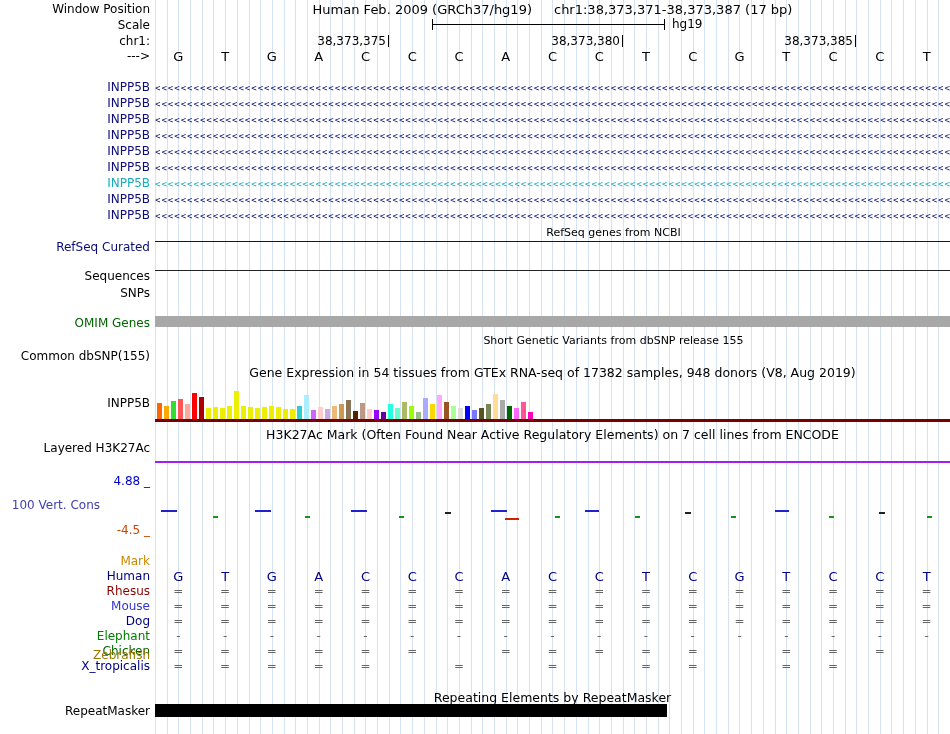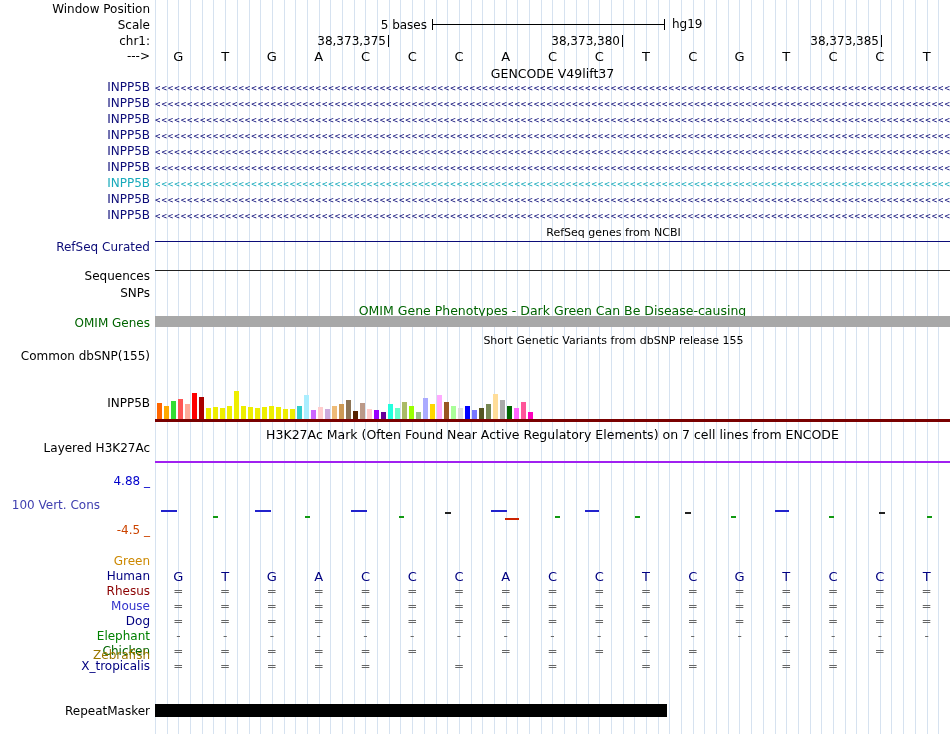--- a/index.html
+++ b/index.html
@@ -13,21 +13,21 @@
   .csub{position:absolute;left:155px;width:917px;text-align:center;font-size:11px;line-height:13px;white-space:nowrap}
   .hline{position:absolute;left:155px;width:795px}
   #header-line{top:2px;font-size:13px}
   #header-line .sep{margin-left:22px}
   #scale-label{position:absolute;left:155px;top:18px;width:272px;text-align:right;font-size:12px}
   #scale-bar{position:absolute;left:432px;top:19px;width:233px;height:11px;
     border-left:1px solid #000;border-right:1px solid #000;
     background:linear-gradient(#000,#000) center/100% 1px no-repeat}
   #genome-label{position:absolute;left:672px;top:17px;font-size:12px}
   .coord{position:absolute;top:34px;width:150px;text-align:right;font-size:12px;white-space:nowrap}
-  #coord0{left:239px}#coord1{left:473px}#coord2{left:732px}
+  #coord0{left:239px}#coord1{left:473px}#coord2{left:706px}
   .coord-tick{display:inline-block;width:1px;height:12px;background:#000;vertical-align:-2px;margin-left:2px}
   #base-row{position:absolute;left:155px;top:49px;width:795px;height:16px}
   .base-cell{position:absolute;top:0;text-align:center;font-size:13px;line-height:16px}
   .arrow-line{position:absolute;left:155px;width:795px;height:16px;line-height:16px;overflow:hidden;
     font-family:"DejaVu Sans Mono",monospace;font-size:9px;letter-spacing:1px;white-space:nowrap}
   #refseq-line{top:241px;height:1px;background:var(--genenavy)}
   #pub-line{top:270px;height:1px;background:#222}
   #omim-bar{top:316px;height:11px;background:var(--graybar)}
   #gtex-bars{position:absolute;left:155px;top:389px;width:795px;height:30px}
   .gtex-bar{position:absolute;bottom:0;width:5px}
@@ -41,23 +41,25 @@
   #repeat-bar{position:absolute;left:155px;top:704px;height:13px;background:#000}
   .blue{color:var(--bluetitle)} .dgreen{color:var(--darkgreen)}
 </style>
 </head>
 <body>
 
 <div id="browser" style="--guide: #d6e2f0; --navy: #000080; --genenavy: #0C0C78; --teal: #18AABB; --darkgreen: #006400; --maroon: #7A0000; --purple: #A020F0; --bluetitle: #2828B4; --phylomax: #0000CC; --phylomin: #CC4400; --vertcons: #4040B0; --graybar: #A8A8A8; --sym: #666666;">
   <div id="guidelines"></div>
 
   <div class="llabel" style="top:2px">Window Position</div>
+  <div class="ctitle" id="header-line">
+    <span>Human Feb. 2009 (GRCh37/hg19)</span><span class="sep">chr1:38,373,371-38,373,387 (17 bp)</span>
+  </div>
 
   <div class="llabel" style="top:18px">Scale</div>
-  <div id="scale-label">5 bases</div>
   <div id="scale-bar"></div>
   <div id="genome-label">hg19</div>
 
   <div class="llabel" style="top:34px">chr1:</div>
   <div class="coord" id="coord0"><span>38,373,375</span><span class="coord-tick"></span></div>
   <div class="coord" id="coord1"><span>38,373,380</span><span class="coord-tick"></span></div>
   <div class="coord" id="coord2"><span>38,373,385</span><span class="coord-tick"></span></div>
 
   <div class="llabel" style="top:49px">---&gt;</div>
   <div id="base-row">
@@ -73,21 +75,20 @@
       <span class="base-cell" style="left: 420.882px; width: 46.7647px;">C</span>
       <span class="base-cell" style="left: 467.647px; width: 46.7647px;">T</span>
       <span class="base-cell" style="left: 514.412px; width: 46.7647px;">C</span>
       <span class="base-cell" style="left: 561.176px; width: 46.7647px;">G</span>
       <span class="base-cell" style="left: 607.941px; width: 46.7647px;">T</span>
       <span class="base-cell" style="left: 654.706px; width: 46.7647px;">C</span>
       <span class="base-cell" style="left: 701.471px; width: 46.7647px;">C</span>
       <span class="base-cell" style="left: 748.235px; width: 46.7647px;">T</span>
     </div>
 
-  <div class="ctitle" style="top:66px">GENCODE V49lift37</div>
   <div id="gencode-rows">
       <div class="llabel" style="top: 80px; color: rgb(12, 12, 120);">INPP5B</div>
       <div class="arrow-line" style="top: 80px; color: rgb(12, 12, 120);">&lt;&lt;&lt;&lt;&lt;&lt;&lt;&lt;&lt;&lt;&lt;&lt;&lt;&lt;&lt;&lt;&lt;&lt;&lt;&lt;&lt;&lt;&lt;&lt;&lt;&lt;&lt;&lt;&lt;&lt;&lt;&lt;&lt;&lt;&lt;&lt;&lt;&lt;&lt;&lt;&lt;&lt;&lt;&lt;&lt;&lt;&lt;&lt;&lt;&lt;&lt;&lt;&lt;&lt;&lt;&lt;&lt;&lt;&lt;&lt;&lt;&lt;&lt;&lt;&lt;&lt;&lt;&lt;&lt;&lt;&lt;&lt;&lt;&lt;&lt;&lt;&lt;&lt;&lt;&lt;&lt;&lt;&lt;&lt;&lt;&lt;&lt;&lt;&lt;&lt;&lt;&lt;&lt;&lt;&lt;&lt;&lt;&lt;&lt;&lt;&lt;&lt;&lt;&lt;&lt;&lt;&lt;&lt;&lt;&lt;&lt;&lt;&lt;&lt;&lt;&lt;&lt;&lt;&lt;&lt;&lt;&lt;&lt;&lt;&lt;&lt;&lt;&lt;&lt;&lt;&lt;&lt;&lt;&lt;&lt;&lt;&lt;&lt;&lt;&lt;&lt;&lt;&lt;&lt;&lt;&lt;&lt;&lt;&lt;&lt;</div>
       <div class="llabel" style="top: 96px; color: rgb(12, 12, 120);">INPP5B</div>
       <div class="arrow-line" style="top: 96px; color: rgb(12, 12, 120);">&lt;&lt;&lt;&lt;&lt;&lt;&lt;&lt;&lt;&lt;&lt;&lt;&lt;&lt;&lt;&lt;&lt;&lt;&lt;&lt;&lt;&lt;&lt;&lt;&lt;&lt;&lt;&lt;&lt;&lt;&lt;&lt;&lt;&lt;&lt;&lt;&lt;&lt;&lt;&lt;&lt;&lt;&lt;&lt;&lt;&lt;&lt;&lt;&lt;&lt;&lt;&lt;&lt;&lt;&lt;&lt;&lt;&lt;&lt;&lt;&lt;&lt;&lt;&lt;&lt;&lt;&lt;&lt;&lt;&lt;&lt;&lt;&lt;&lt;&lt;&lt;&lt;&lt;&lt;&lt;&lt;&lt;&lt;&lt;&lt;&lt;&lt;&lt;&lt;&lt;&lt;&lt;&lt;&lt;&lt;&lt;&lt;&lt;&lt;&lt;&lt;&lt;&lt;&lt;&lt;&lt;&lt;&lt;&lt;&lt;&lt;&lt;&lt;&lt;&lt;&lt;&lt;&lt;&lt;&lt;&lt;&lt;&lt;&lt;&lt;&lt;&lt;&lt;&lt;&lt;&lt;&lt;&lt;&lt;&lt;&lt;&lt;&lt;&lt;&lt;&lt;&lt;&lt;&lt;&lt;&lt;&lt;&lt;&lt;&lt;</div>
       <div class="llabel" style="top: 112px; color: rgb(12, 12, 120);">INPP5B</div>
       <div class="arrow-line" style="top: 112px; color: rgb(12, 12, 120);">&lt;&lt;&lt;&lt;&lt;&lt;&lt;&lt;&lt;&lt;&lt;&lt;&lt;&lt;&lt;&lt;&lt;&lt;&lt;&lt;&lt;&lt;&lt;&lt;&lt;&lt;&lt;&lt;&lt;&lt;&lt;&lt;&lt;&lt;&lt;&lt;&lt;&lt;&lt;&lt;&lt;&lt;&lt;&lt;&lt;&lt;&lt;&lt;&lt;&lt;&lt;&lt;&lt;&lt;&lt;&lt;&lt;&lt;&lt;&lt;&lt;&lt;&lt;&lt;&lt;&lt;&lt;&lt;&lt;&lt;&lt;&lt;&lt;&lt;&lt;&lt;&lt;&lt;&lt;&lt;&lt;&lt;&lt;&lt;&lt;&lt;&lt;&lt;&lt;&lt;&lt;&lt;&lt;&lt;&lt;&lt;&lt;&lt;&lt;&lt;&lt;&lt;&lt;&lt;&lt;&lt;&lt;&lt;&lt;&lt;&lt;&lt;&lt;&lt;&lt;&lt;&lt;&lt;&lt;&lt;&lt;&lt;&lt;&lt;&lt;&lt;&lt;&lt;&lt;&lt;&lt;&lt;&lt;&lt;&lt;&lt;&lt;&lt;&lt;&lt;&lt;&lt;&lt;&lt;&lt;&lt;&lt;&lt;&lt;&lt;</div>
       <div class="llabel" style="top: 128px; color: rgb(12, 12, 120);">INPP5B</div>
       <div class="arrow-line" style="top: 128px; color: rgb(12, 12, 120);">&lt;&lt;&lt;&lt;&lt;&lt;&lt;&lt;&lt;&lt;&lt;&lt;&lt;&lt;&lt;&lt;&lt;&lt;&lt;&lt;&lt;&lt;&lt;&lt;&lt;&lt;&lt;&lt;&lt;&lt;&lt;&lt;&lt;&lt;&lt;&lt;&lt;&lt;&lt;&lt;&lt;&lt;&lt;&lt;&lt;&lt;&lt;&lt;&lt;&lt;&lt;&lt;&lt;&lt;&lt;&lt;&lt;&lt;&lt;&lt;&lt;&lt;&lt;&lt;&lt;&lt;&lt;&lt;&lt;&lt;&lt;&lt;&lt;&lt;&lt;&lt;&lt;&lt;&lt;&lt;&lt;&lt;&lt;&lt;&lt;&lt;&lt;&lt;&lt;&lt;&lt;&lt;&lt;&lt;&lt;&lt;&lt;&lt;&lt;&lt;&lt;&lt;&lt;&lt;&lt;&lt;&lt;&lt;&lt;&lt;&lt;&lt;&lt;&lt;&lt;&lt;&lt;&lt;&lt;&lt;&lt;&lt;&lt;&lt;&lt;&lt;&lt;&lt;&lt;&lt;&lt;&lt;&lt;&lt;&lt;&lt;&lt;&lt;&lt;&lt;&lt;&lt;&lt;&lt;&lt;&lt;&lt;&lt;&lt;&lt;</div>
       <div class="llabel" style="top: 144px; color: rgb(12, 12, 120);">INPP5B</div>
@@ -104,27 +105,27 @@
 
   <div class="csub" style="top:226px">RefSeq genes from NCBI</div>
   <div class="hline" id="refseq-line"></div>
   <div class="llabel" style="top:240px;color:var(--genenavy)">RefSeq Curated</div>
 
   <div class="hline" id="pub-line"></div>
   <div class="llabel" style="top:269px">Sequences</div>
 
   <div class="llabel" style="top:286px">SNPs</div>
 
-  <div class="ctitle dgreen" style="top:303px">OMIM Gene Phenotypes - Dark Green Can Be Disease-causing</div>
   <div class="hline" id="omim-bar"></div>
   <div class="llabel dgreen" style="top:316px">OMIM Genes</div>
 
   <div class="csub" style="top:334px">Short Genetic Variants from dbSNP release 155</div>
   <div class="llabel" style="top:349px">Common dbSNP(155)</div>
 
+  <div class="ctitle" style="top:365px">Gene Expression in 54 tissues from GTEx RNA-seq of 17382 samples, 948 donors (V8, Aug 2019)</div>
   <div class="llabel" style="top:396px">INPP5B</div>
   <div id="gtex-bars">
       <div class="gtex-bar" style="left: 2px; width: 5px; height: 16px; background: rgb(255, 102, 0);"></div>
       <div class="gtex-bar" style="left: 9px; width: 5px; height: 13px; background: rgb(255, 170, 0);"></div>
       <div class="gtex-bar" style="left: 16px; width: 5px; height: 18px; background: rgb(51, 221, 51);"></div>
       <div class="gtex-bar" style="left: 23px; width: 5px; height: 20px; background: rgb(255, 85, 85);"></div>
       <div class="gtex-bar" style="left: 30px; width: 5px; height: 15px; background: rgb(255, 170, 153);"></div>
       <div class="gtex-bar" style="left: 37px; width: 5px; height: 26px; background: rgb(255, 0, 0);"></div>
       <div class="gtex-bar" style="left: 44px; width: 5px; height: 22px; background: rgb(170, 0, 0);"></div>
       <div class="gtex-bar" style="left: 51px; width: 5px; height: 11px; background: rgb(238, 238, 0);"></div>
@@ -199,21 +200,21 @@
       <div class="pmark" style="left: 530px; top: 12px; width: 6px; background: rgb(34, 34, 34);"></div>
       <div class="pmark" style="left: 576px; top: 16px; width: 5px; background: rgb(17, 153, 17);"></div>
       <div class="pmark" style="left: 620px; top: 10px; width: 14px; background: rgb(34, 34, 204);"></div>
       <div class="pmark" style="left: 674px; top: 16px; width: 5px; background: rgb(17, 153, 17);"></div>
       <div class="pmark" style="left: 724px; top: 12px; width: 6px; background: rgb(34, 34, 34);"></div>
       <div class="pmark" style="left: 772px; top: 16px; width: 5px; background: rgb(17, 153, 17);"></div>
     </div>
   <div class="llabel" style="top:523px;color:var(--phylomin)">-4.5 _</div>
 
   <div id="multiz-rows">
-      <div class="llabel" style="top: 554px; color: rgb(204, 136, 0);">Green</div>
+      <div class="llabel" style="top: 554px; color: rgb(204, 136, 0);">Mark</div>
       <div class="mz-row" style="top: 554px;">
         <span class="mz-cell" style="left: 0px; width: 46.7647px;"></span>
         <span class="mz-cell" style="left: 46.7647px; width: 46.7647px;"></span>
         <span class="mz-cell" style="left: 93.5294px; width: 46.7647px;"></span>
         <span class="mz-cell" style="left: 140.294px; width: 46.7647px;"></span>
         <span class="mz-cell" style="left: 187.059px; width: 46.7647px;"></span>
         <span class="mz-cell" style="left: 233.824px; width: 46.7647px;"></span>
         <span class="mz-cell" style="left: 280.588px; width: 46.7647px;"></span>
         <span class="mz-cell" style="left: 327.353px; width: 46.7647px;"></span>
         <span class="mz-cell" style="left: 374.118px; width: 46.7647px;"></span>
@@ -381,15 +382,16 @@
         <span class="mz-cell" style="left: 467.647px; width: 46.7647px;"></span>
         <span class="mz-cell" style="left: 514.412px; width: 46.7647px;"></span>
         <span class="mz-cell" style="left: 561.176px; width: 46.7647px;"></span>
         <span class="mz-cell" style="left: 607.941px; width: 46.7647px;"></span>
         <span class="mz-cell" style="left: 654.706px; width: 46.7647px;"></span>
         <span class="mz-cell" style="left: 701.471px; width: 46.7647px;"></span>
         <span class="mz-cell" style="left: 748.235px; width: 46.7647px;"></span>
       </div>
     </div>
 
+  <div class="ctitle" style="top:690px">Repeating Elements by RepeatMasker</div>
   <div id="repeat-bar" style="width: 512px;"></div>
   <div class="llabel" style="top:704px">RepeatMasker</div>
 </div>
 
 </body></html>

